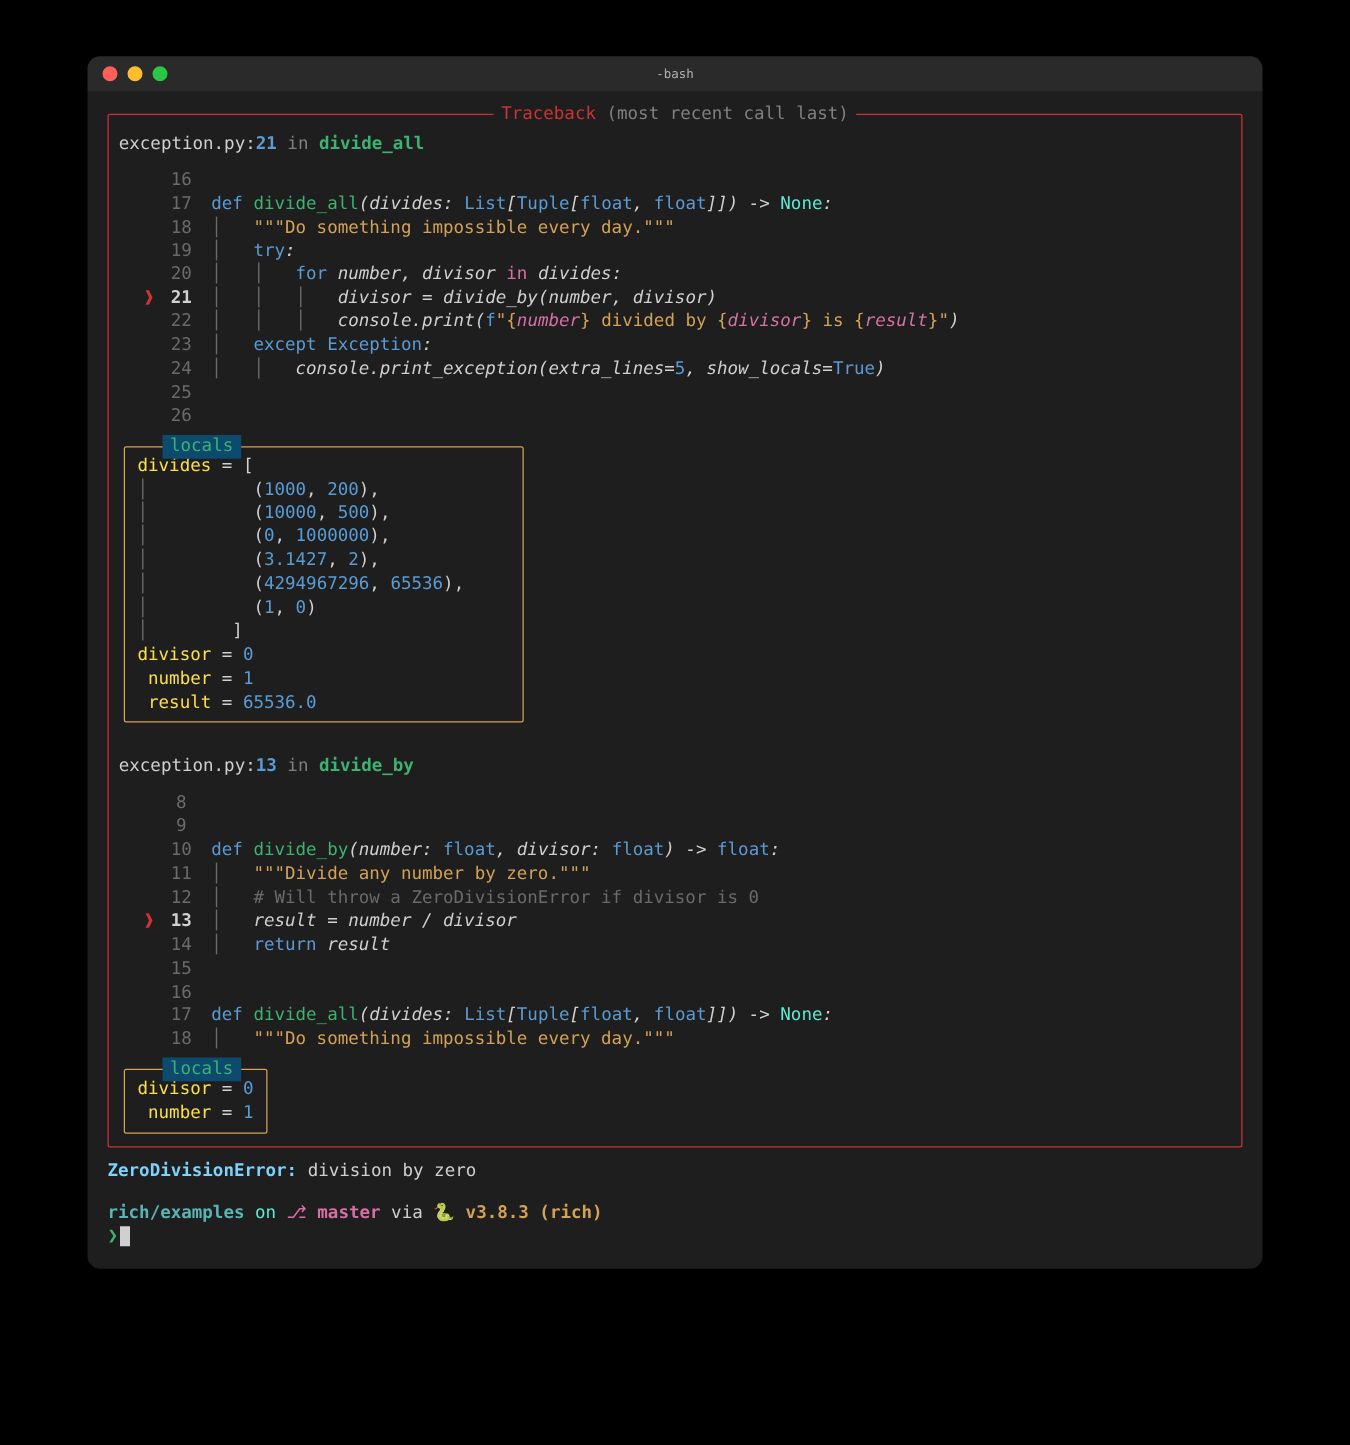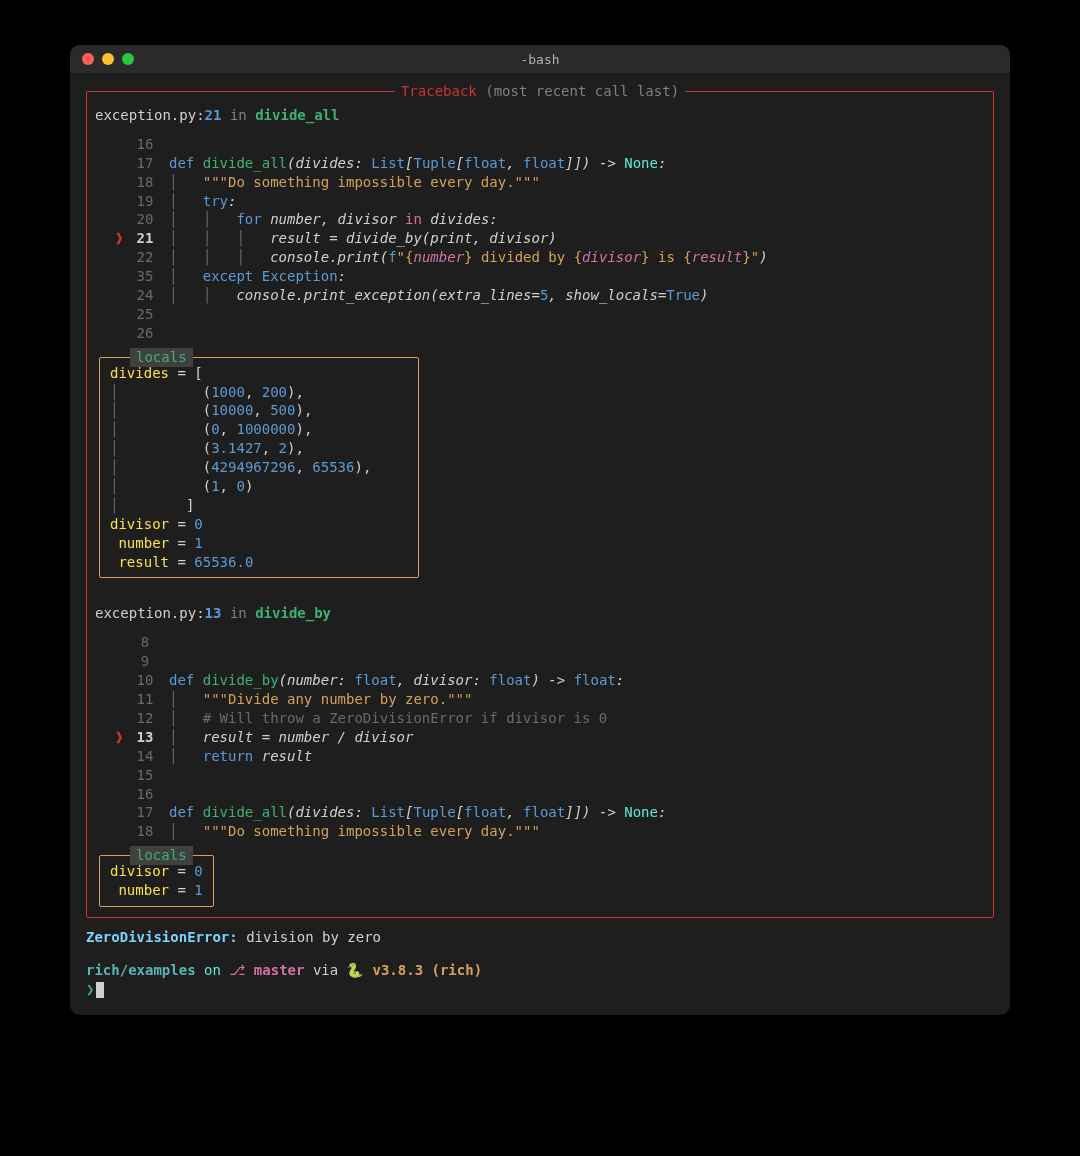--- a/index.html
+++ b/index.html
@@ -39,21 +39,21 @@
       border-radius: 50%;
     }
     .tl-red { background: #ff5f57; }
     .tl-yellow { background: #febc2e; }
     .tl-green { background: #28c840; }
     .title-text {
       position: absolute;
       left: 50%;
       transform: translateX(-50%);
       color: #b0b0b0;
-      font-size: 13px;
+      font-size: 10px;
     }
     .terminal-body {
       padding: 10px 16px 16px 16px;
       color: #d0d0d0;
       line-height: 1.35;
     }
     .traceback-panel {
       border: 1px solid #cc3333;
       border-radius: 2px;
       padding: 0 8px 10px 8px;
@@ -103,21 +103,21 @@
       margin-top: 14px;
       padding: 6px 10px;
       position: relative;
       display: inline-block;
       margin-left: 4px;
     }
     .locals-header {
       position: absolute;
       top: -10px;
       left: 30px;
-      background: #404040;
+      background: #0c4a6e;
       padding: 0 6px;
       color: #3cb371;
     }
     .locals-content { white-space: pre; }
     .var-name { color: #fde047; }
     .eq { color: #d0d0d0; }
     .error-line { margin-top: 10px; }
     .err-name { color: #7dd3fc; font-weight: bold; }
     .err-msg { color: #d0d0d0; }
     .prompt-line { margin-top: 14px; }
@@ -165,23 +165,23 @@
         <span class="in-word">in</span>
         <span class="func-name">divide_all</span>
       </div>
 
       <div class="code-block">
         <div class="code-line"><span class="arrow"> </span><span class="gutter">16</span></div>
         <div class="code-line"><span class="arrow"> </span><span class="gutter">17</span><span class="kw-def">def </span><span class="fn-name">divide_all</span><span class="code-txt">(divides: </span><span class="type-name">List</span><span class="code-txt">[</span><span class="type-name">Tuple</span><span class="code-txt">[</span><span class="type-name">float</span><span class="code-txt">, </span><span class="type-name">float</span><span class="code-txt">]</span><span class="code-txt">]</span><span class="code-txt">) -&gt; </span><span class="const-none">None</span><span class="code-txt">:</span></div>
         <div class="code-line"><span class="arrow"> </span><span class="gutter">18</span><span class="vbar">│   </span><span class="str">"""Do something impossible every day."""</span></div>
         <div class="code-line"><span class="arrow"> </span><span class="gutter">19</span><span class="vbar">│   </span><span class="kw-try">try</span><span class="code-txt">:</span></div>
         <div class="code-line"><span class="arrow"> </span><span class="gutter">20</span><span class="vbar">│   │   </span><span class="kw-for">for</span><span class="code-txt"> number, divisor </span><span class="kw-in">in</span><span class="code-txt"> divides:</span></div>
-        <div class="code-line"><span class="arrow">❱</span><span class="gutter gutter-hl">21</span><span class="vbar">│   │   │   </span><span class="code-txt">result = divide_by(print, divisor)</span></div>
+        <div class="code-line"><span class="arrow">❱</span><span class="gutter gutter-hl">21</span><span class="vbar">│   │   │   </span><span class="code-txt">divisor = divide_by(number, divisor)</span></div>
         <div class="code-line"><span class="arrow"> </span><span class="gutter">22</span><span class="vbar">│   │   │   </span><span class="code-txt">console.print(</span><span class="fprefix">f</span><span class="str">"</span><span class="str">{</span><span class="interp">number</span><span class="str">}</span><span class="str"> divided by </span><span class="str">{</span><span class="interp">divisor</span><span class="str">}</span><span class="str"> is </span><span class="str">{</span><span class="interp">result</span><span class="str">}</span><span class="str">"</span><span class="code-txt">)</span></div>
-        <div class="code-line"><span class="arrow"> </span><span class="gutter">35</span><span class="vbar">│   </span><span class="kw-except">except</span><span class="type-name"> Exception</span><span class="code-txt">:</span></div>
+        <div class="code-line"><span class="arrow"> </span><span class="gutter">23</span><span class="vbar">│   </span><span class="kw-except">except</span><span class="type-name"> Exception</span><span class="code-txt">:</span></div>
         <div class="code-line"><span class="arrow"> </span><span class="gutter">24</span><span class="vbar">│   │   </span><span class="code-txt">console.print_exception(extra_lines=</span><span class="num">5</span><span class="code-txt">, show_locals=</span><span class="const-true">True</span><span class="code-txt">)</span></div>
         <div class="code-line"><span class="arrow"> </span><span class="gutter">25</span></div>
         <div class="code-line"><span class="arrow"> </span><span class="gutter">26</span></div>
       </div>
 
       <div class="locals-panel" style="min-width:320px;">
         <div class="locals-header">locals</div>
         <div class="locals-content"><span class="var-name">divides</span><span class="eq"> = </span><span class="paren">[</span>
 <span class="vbar">│   </span>       <span class="paren">(</span><span class="num">1000</span><span class="paren">, </span><span class="num">200</span><span class="paren">),</span>
 <span class="vbar">│   </span>       <span class="paren">(</span><span class="num">10000</span><span class="paren">, </span><span class="num">500</span><span class="paren">),</span>

